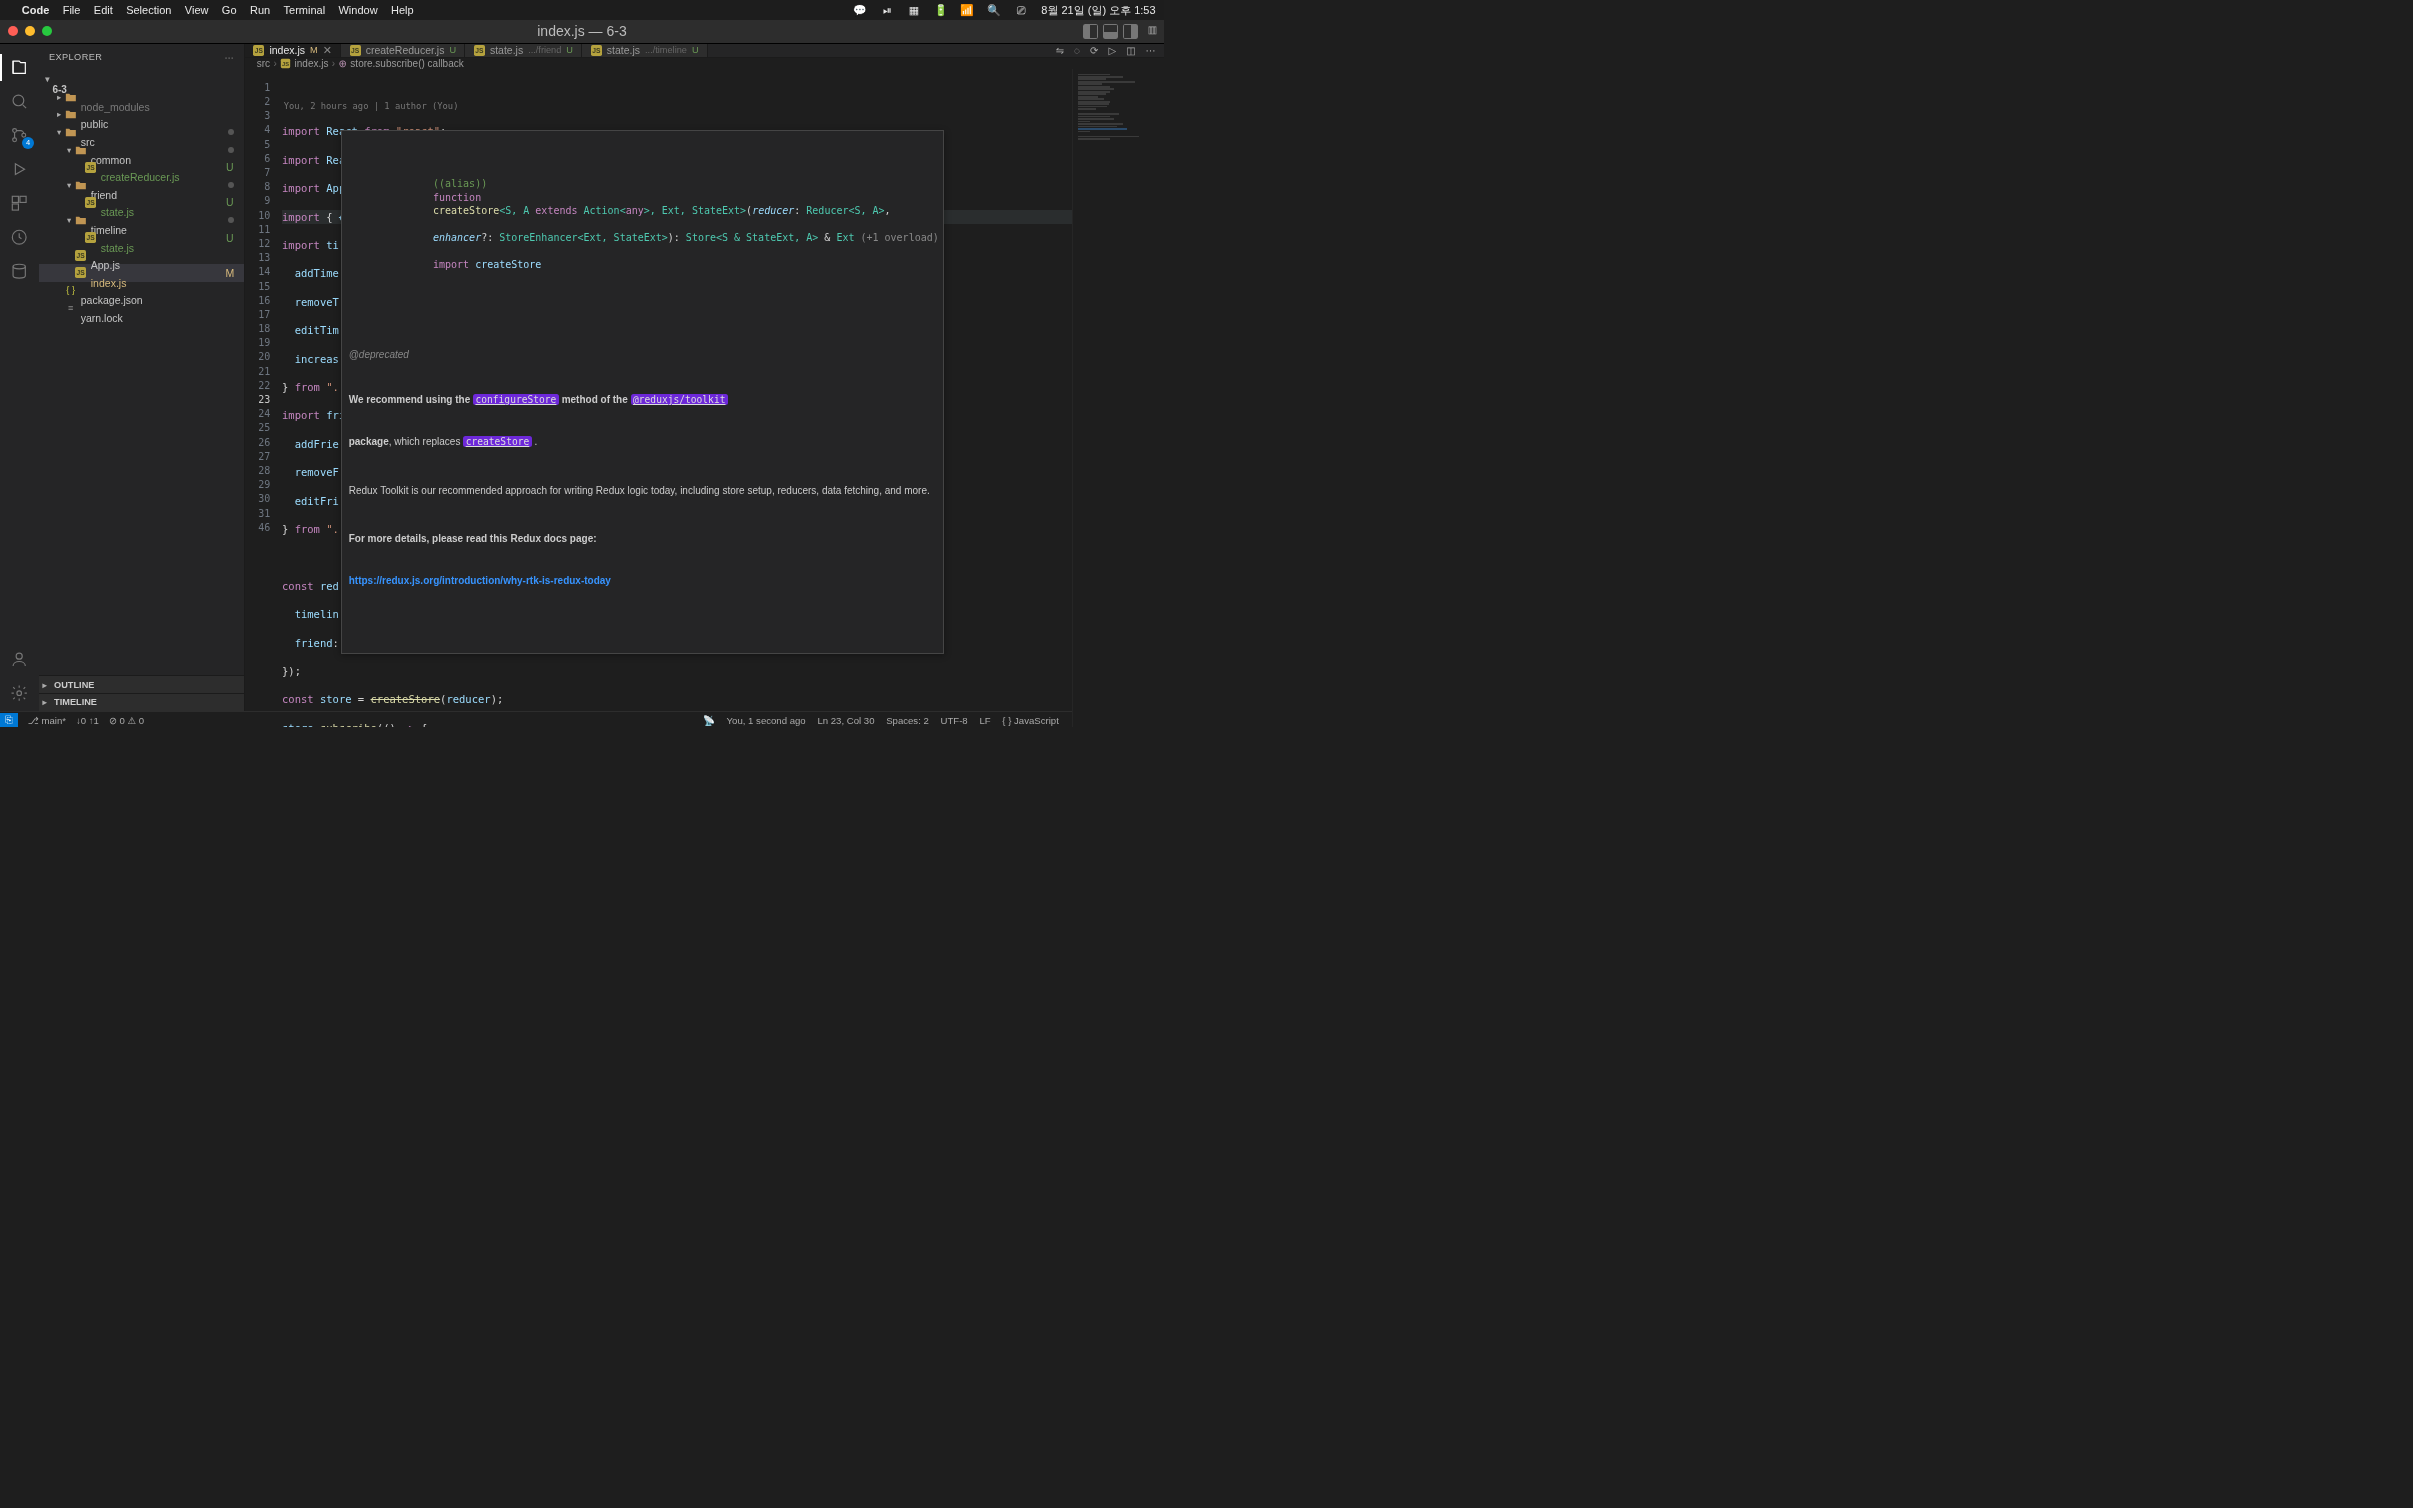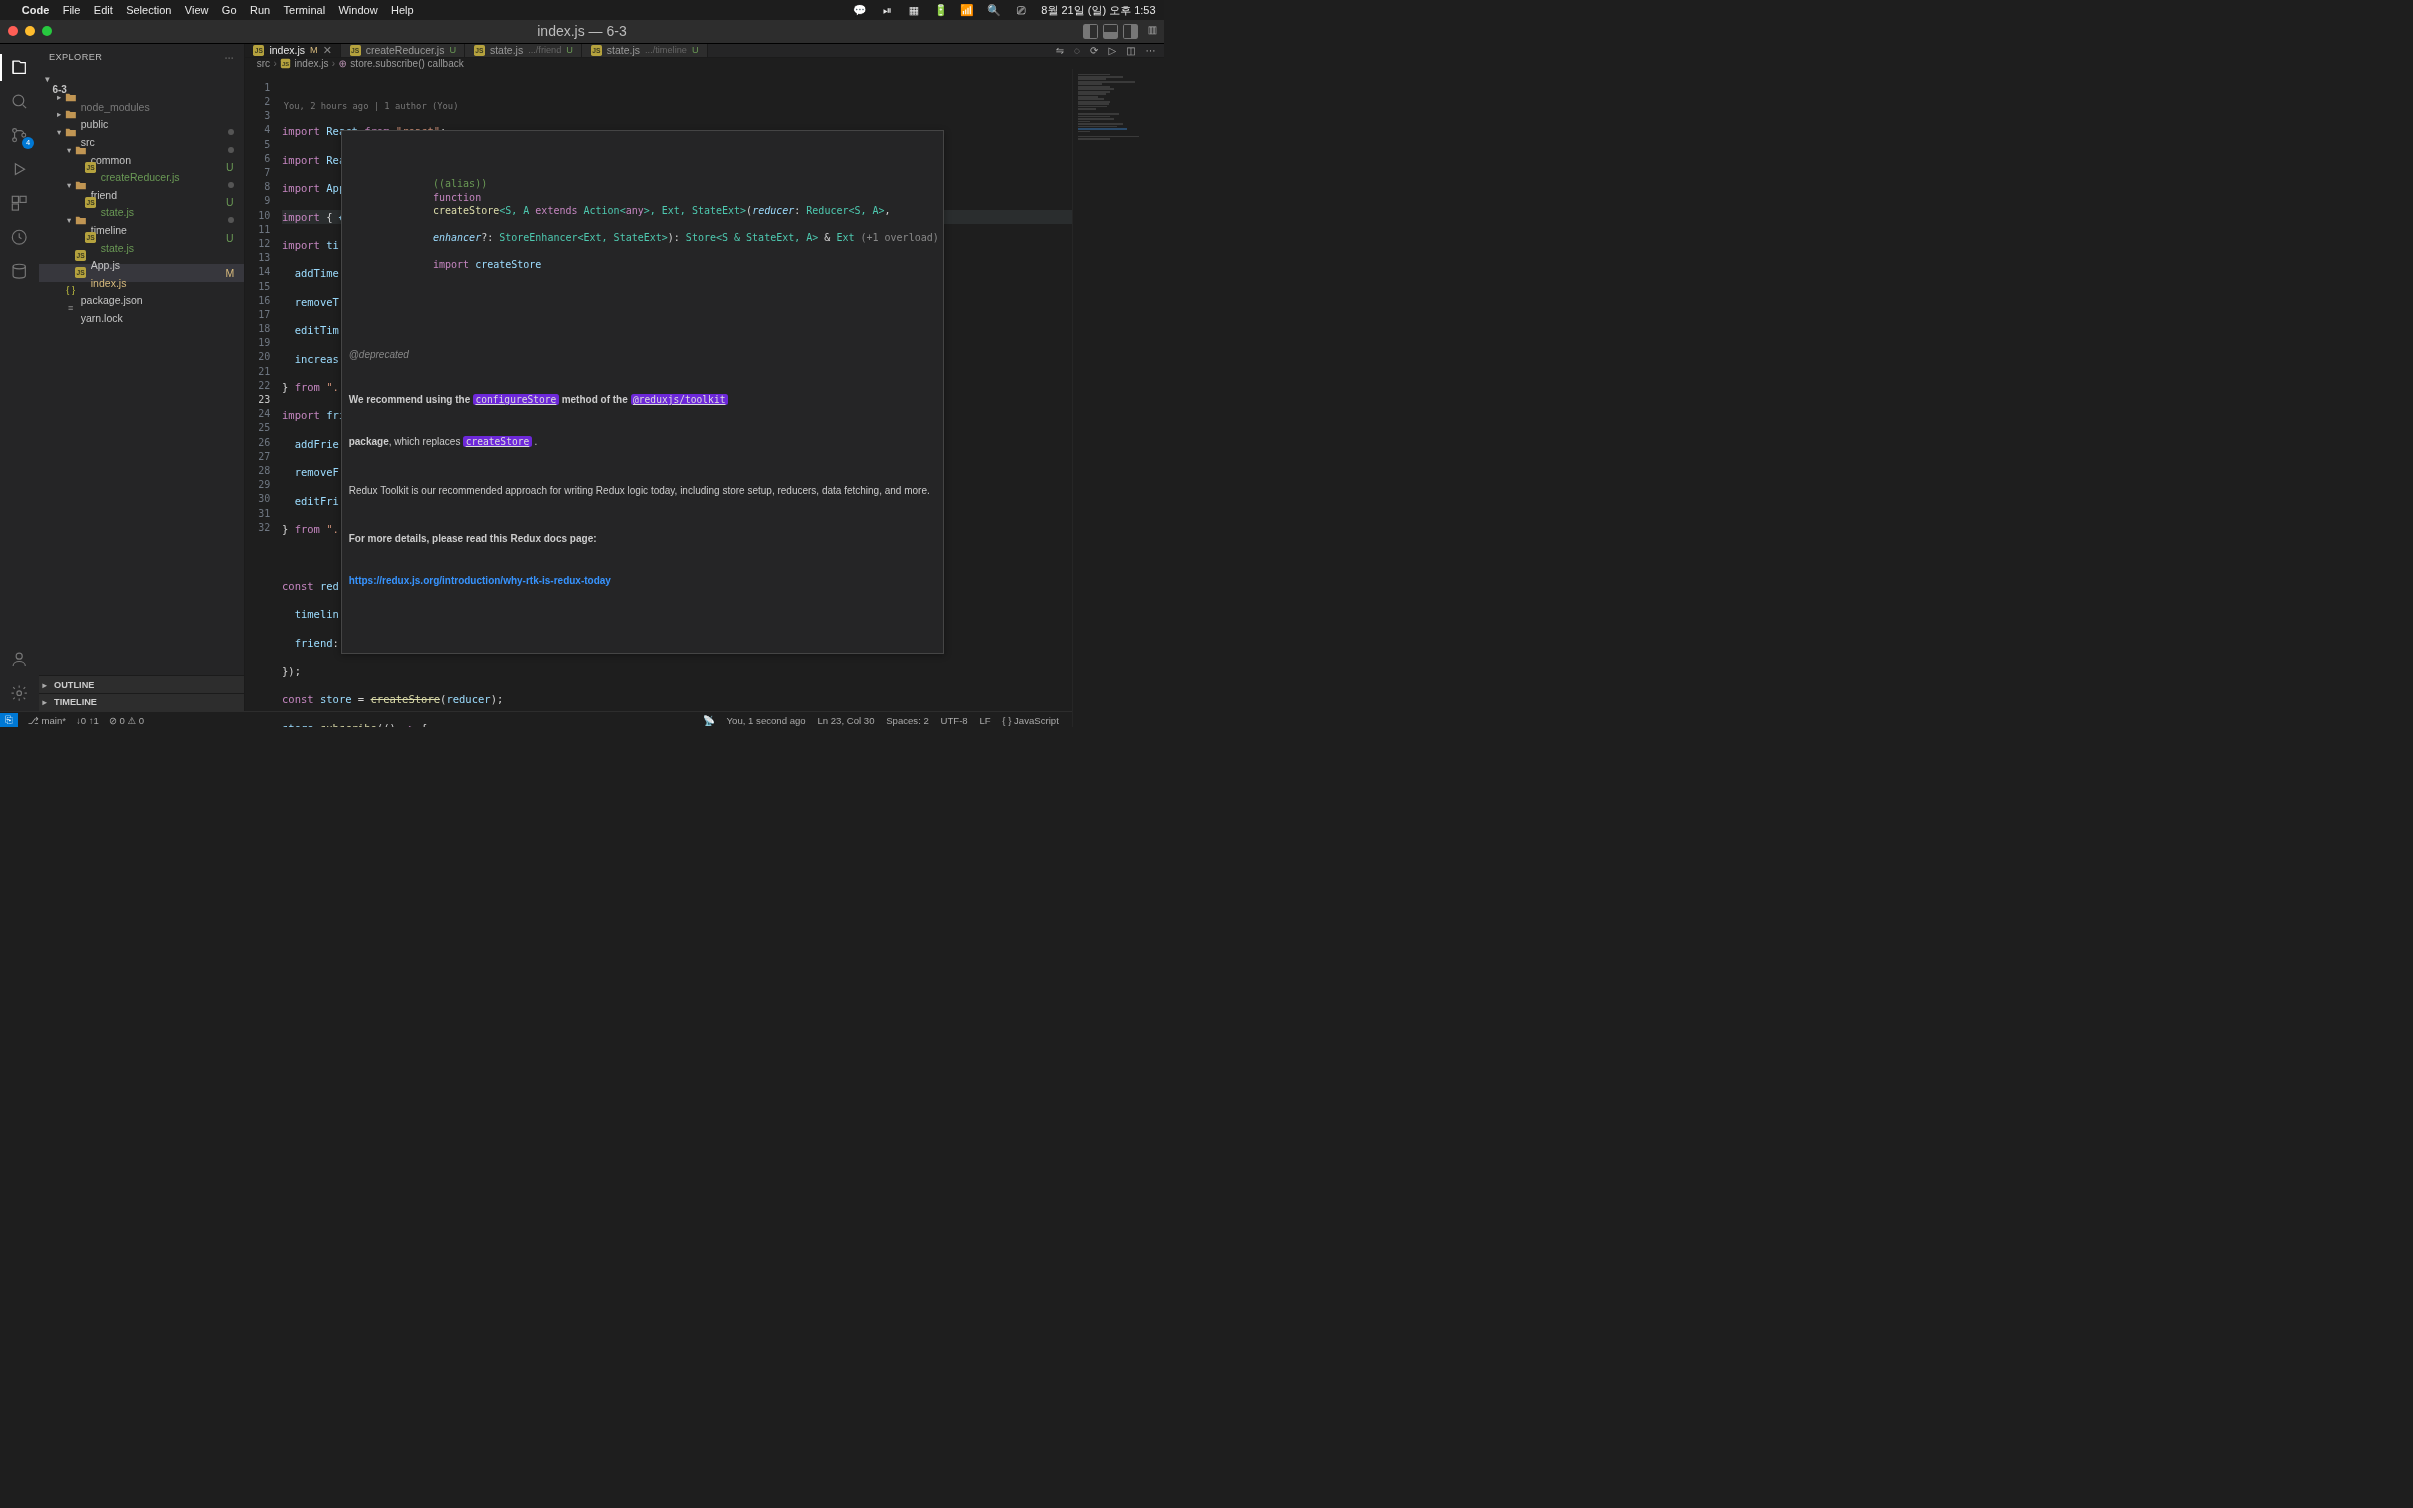--- a/index.html
+++ b/index.html
@@ -518,21 +518,21 @@
             <div>22</div>
             <div class="cur">23</div>
             <div>24</div>
             <div>25</div>
             <div>26</div>
             <div>27</div>
             <div>28</div>
             <div>29</div>
             <div>30</div>
             <div>31</div>
-            <div>32</div>
+            <div>46</div>
           </div>
         <div class="code">
           <div class="codelens">You, 2 hours ago | 1 author (You)</div>
 <div class="line"><span class="kw">import</span> <span class="id">React</span> <span class="kw">from</span> <span class="str">"react"</span>;</div>
 <div class="line"><span class="kw">import</span> <span class="id">ReactDOM</span> <span class="kw">from</span> <span class="str">"react-dom/client"</span>;</div>
 <div class="line"><span class="kw">import</span> <span class="id">App</span> <span class="kw">from</span> <span class="str">"./App"</span>;</div>
 <div class="line hl"><span class="kw">import</span> { <span class="id dep">createStore</span>, <span class="id">combineReducers</span> } <span class="kw">from</span> <span class="str">"redux"</span>;</div>
 <div class="line"><span class="kw">import</span> <span class="id">ti</span></div>
 <div class="line">  <span class="id">addTime</span></div>
 <div class="line">  <span class="id">removeT</span></div>

